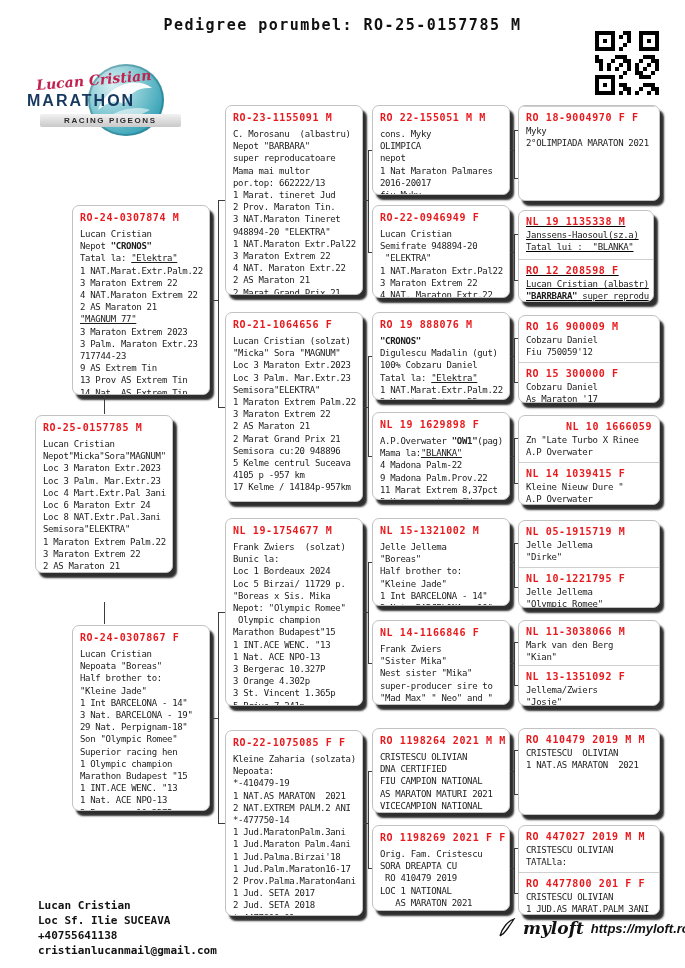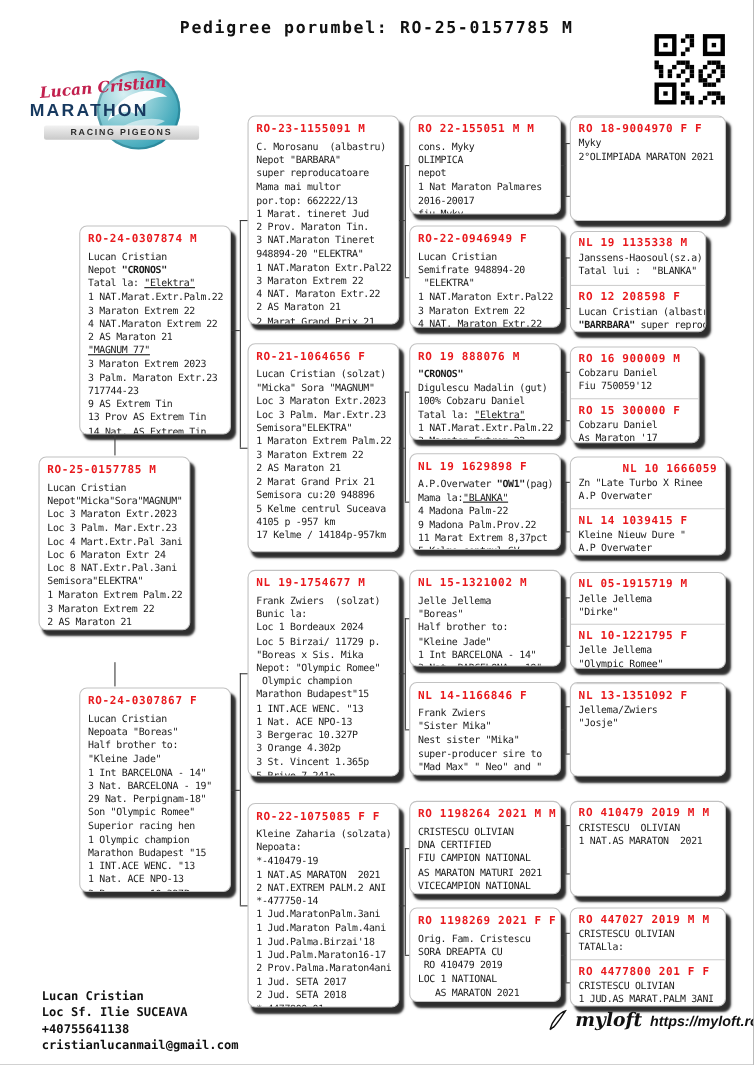--- a/index.html
+++ b/index.html
@@ -323,33 +323,33 @@
         <div class="ln"><span>   AS MARATON 2021</span></div>
         <div class="ln"><span>LOC 2 NAT. EXTREM</span></div>
       </div>
       <div class="card" style="left: 518px; top: 105px; width: 142px; height: 96px;">
         <div class="pairsec sep" style="height: 46px;">
           <div class="ring" style="color: rgb(232, 25, 29);">RO 18-9004970 F F</div>
           <div class="ln"><span>Myky</span></div>
           <div class="ln"><span>2°OLIMPIADA MARATON 2021</span></div>
         </div>
       </div>
-      <div class="card" style="left: 518px; top: 210px; width: 124px; height: 92px;">
+      <div class="card" style="left: 518px; top: 210px; width: 136px; height: 92px; text-decoration: underline;">
         <div class="pairsec" style="height: 48px;">
           <div class="ring" style="color: rgb(232, 25, 29);">NL 19 1135338 M</div>
           <div class="ln"><span>Janssens-Haosoul(sz.a)</span></div>
           <div class="ln"><span>Tatal lui :  "BLANKA"</span></div>
         </div>
         <div class="pairsec sep" style="height: 44px;">
           <div class="ring" style="color: rgb(232, 25, 29);">RO 12 208598 F</div>
           <div class="ln"><span>Lucan Cristian (albastr)</span></div>
           <div class="ln"><span style="font-weight: bold;">"BARRBARA"</span><span> super reprodu</span></div>
         </div>
       </div>
-      <div class="card" style="left: 518px; top: 315px; width: 118px; height: 88px;">
+      <div class="card" style="left: 518px; top: 315px; width: 142px; height: 88px;">
         <div class="pairsec" style="height: 46px;">
           <div class="ring" style="color: rgb(232, 25, 29);">RO 16 900009 M</div>
           <div class="ln"><span>Cobzaru Daniel</span></div>
           <div class="ln"><span>Fiu 750059'12</span></div>
         </div>
         <div class="pairsec sep" style="height: 42px;">
           <div class="ring" style="color: rgb(232, 25, 29);">RO 15 300000 F</div>
           <div class="ln"><span>Cobzaru Daniel</span></div>
           <div class="ln"><span>As Maraton '17</span></div>
         </div>
@@ -372,20 +372,25 @@
           <div class="ln"><span>Jelle Jellema</span></div>
           <div class="ln"><span>"Dirke"</span></div>
         </div>
         <div class="pairsec sep" style="height: 42px;">
           <div class="ring" style="color: rgb(232, 25, 29);">NL 10-1221795 F</div>
           <div class="ln"><span>Jelle Jellema</span></div>
           <div class="ln"><span>"Olympic Romee"</span></div>
         </div>
       </div>
       <div class="card" style="left: 518px; top: 620px; width: 142px; height: 86px;">
+        <div class="pairsec" style="height: 44px;">
+          <div class="ring" style="color: rgb(232, 25, 29);">NL 11-3038066 M</div>
+          <div class="ln"><span>Mark van den Berg</span></div>
+          <div class="ln"><span>"Kian"</span></div>
+        </div>
         <div class="pairsec sep" style="height: 42px;">
           <div class="ring" style="color: rgb(232, 25, 29);">NL 13-1351092 F</div>
           <div class="ln"><span>Jellema/Zwiers</span></div>
           <div class="ln"><span>"Josje"</span></div>
         </div>
       </div>
       <div class="card" style="left: 518px; top: 728px; width: 142px; height: 87px;">
         <div class="pairsec" style="height: 44px;">
           <div class="ring" style="color: rgb(232, 25, 29);">RO 410479 2019 M M</div>
           <div class="ln"><span>CRISTESCU  OLIVIAN</span></div>

